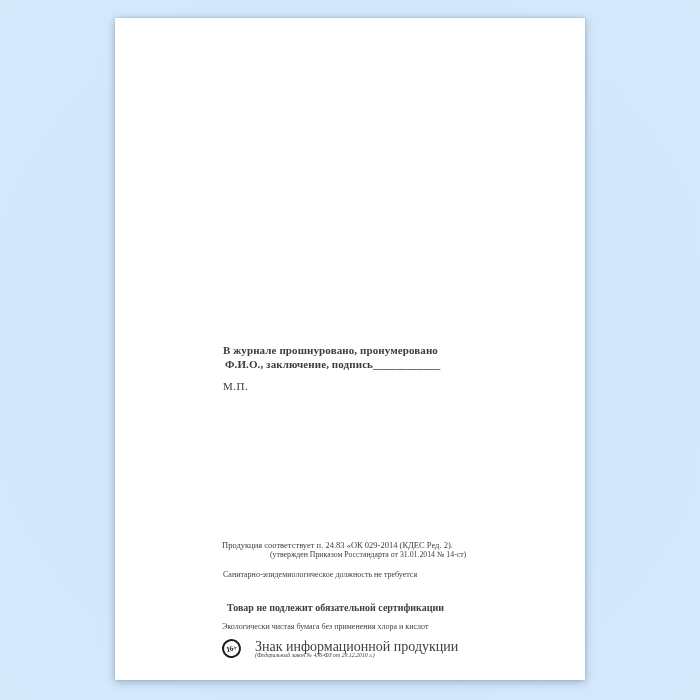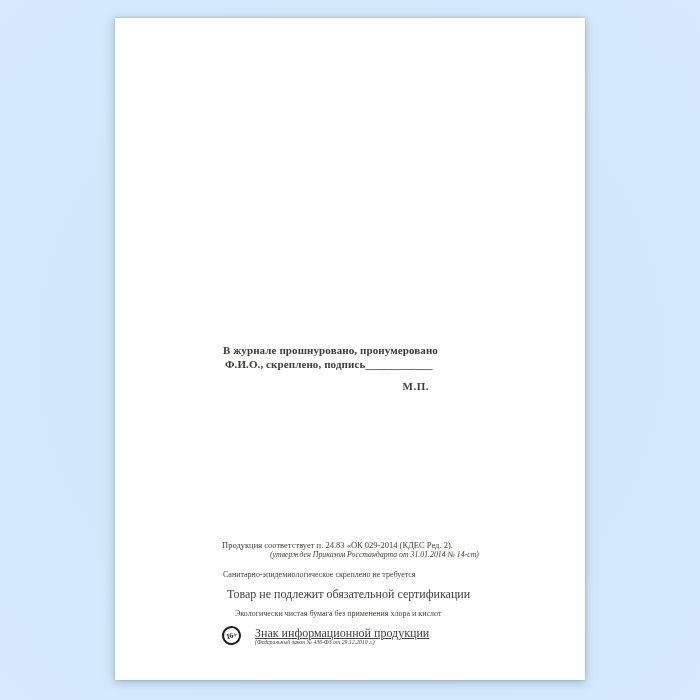--- a/index.html
+++ b/index.html
@@ -41,23 +41,22 @@
     letter-spacing: 0.1px;
   }
   .cert-block .line {
     white-space: nowrap;
   }
   .cert-block .line-fio {
     padding-left: 2px;
   }
   .stamp-line {
     margin-top: 8px;
-    text-align: right;
     padding-right: 12px;
-    font-weight: bold;
+    font-weight: normal;
     letter-spacing: 0.5px;
   }
   
   .info-block {
     position: absolute;
     left: 107px;
     top: 522px;
     width: 300px;
     color: #44403a;
   }
@@ -65,38 +64,38 @@
     font-size: 8.5px;
     line-height: 10px;
   }
   .okved-2 {
     font-size: 7.2px;
     line-height: 8px;
   }
   .okved-note {
     font-size: 7.8px;
     line-height: 9px;
-    font-style: italic;
     padding-left: 48px;
   }
   .sanitary-line {
     margin-top: 11px;
     margin-left: 1px;
     font-size: 8px;
     line-height: 9px;
   }
   .certification-line {
-    margin-top: 11px;
+    margin-top: 24px;
     margin-left: 5px;
-    font-size: 12px;
+    font-size: 10px;
     line-height: 9px;
+    font-weight: bold;
   }
   .eco-line {
     margin-top: 10px;
-    margin-left: 13px;
+    margin-left: 0;
     font-size: 8px;
     line-height: 9px;
   }
   .age-row {
     margin-top: 8px;
     display: flex;
     align-items: flex-start;
   }
   .age-badge {
     width: 15px;
@@ -111,48 +110,47 @@
     letter-spacing: -0.3px;
     color: #1d1d1d;
     transform: rotate(-12deg);
     flex: 0 0 auto;
   }
   .age-texts {
     margin-left: 14px;
     margin-top: 3px;
   }
   .age-title {
-    font-size: 12px;
+    font-size: 14px;
     line-height: 9px;
-    text-decoration: underline;
   }
   .age-law {
     font-size: 5.8px;
     line-height: 7px;
     font-style: italic;
     margin-top: 1px;
   }
 </style>
 </head>
 <body>
 
 <div class="backdrop"></div>
 
 <div class="paper">
 
   <div class="cert-block">
     <div class="line">В журнале прошнуровано, пронумеровано</div>
-    <div class="line line-fio">Ф.И.О., скреплено, подпись____________</div>
+    <div class="line line-fio">Ф.И.О., заключение, подпись____________</div>
     <div class="stamp-line">М.П.</div>
   </div>
 
   <div class="info-block">
     <div class="okved-1">Продукция соответствует п. 24.83 «ОК 029-2014 (КДЕС Ред. 2).</div>
     <div class="okved-note">(утвержден Приказом Росстандарта от 31.01.2014 № 14-ст)</div>
-    <div class="sanitary-line">Санитарно-эпидемиологическое скреплено не требуется</div>
+    <div class="sanitary-line">Санитарно-эпидемиологическое должность не требуется</div>
     <div class="certification-line">Товар не подлежит обязательной сертификации</div>
     <div class="eco-line">Экологически чистая бумага без применения хлора и кислот</div>
 
     <div class="age-row">
       <div class="age-badge">16+</div>
       <div class="age-texts">
         <div class="age-title">Знак информационной продукции</div>
         <div class="age-law">(Федеральный закон № 436-ФЗ от 29.12.2010 г.)</div>
       </div>
     </div>

